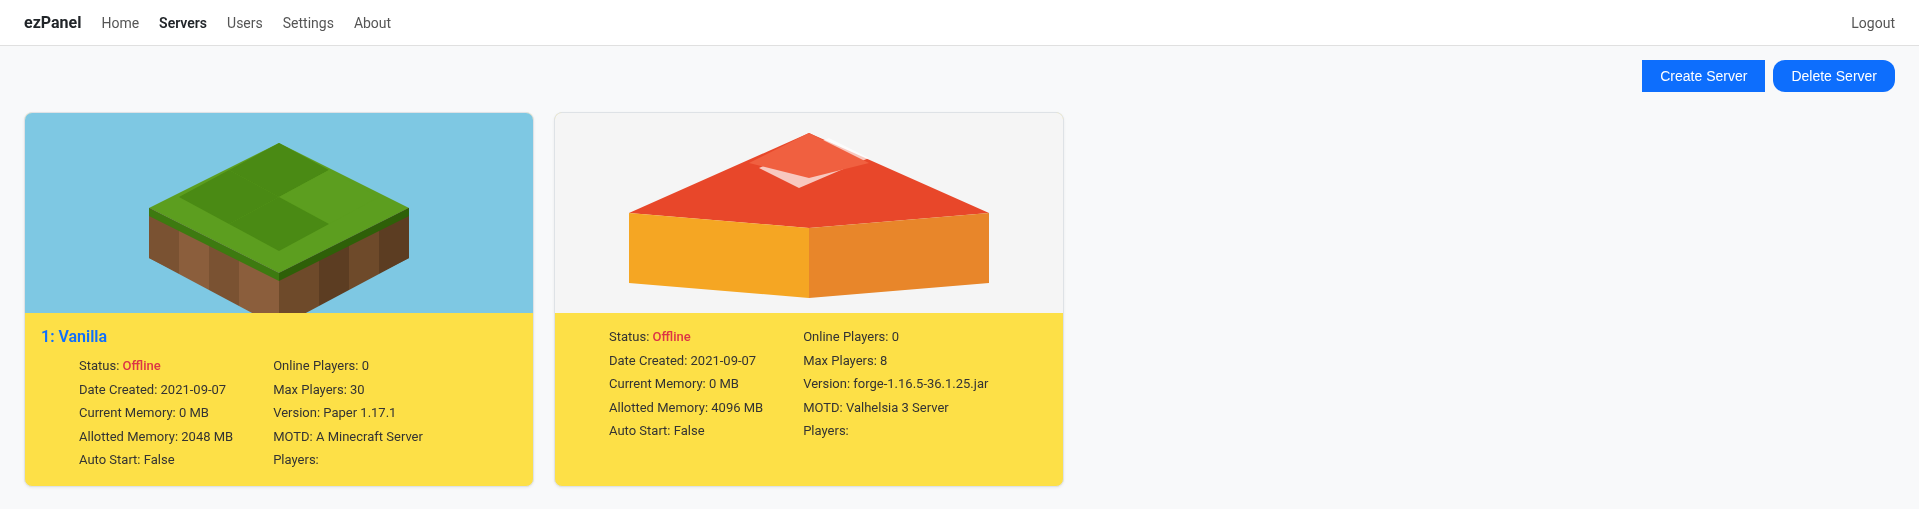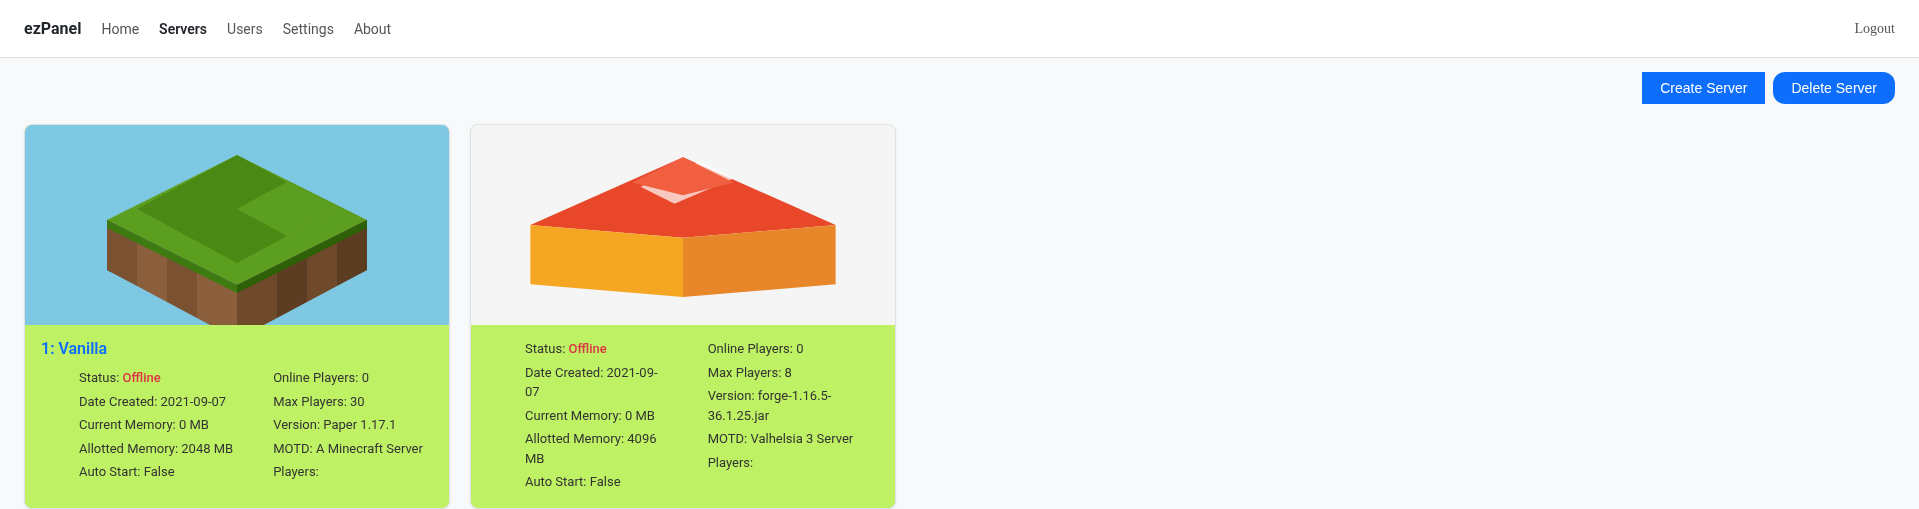--- a/index.html
+++ b/index.html
@@ -2,27 +2,27 @@
 <html><head>
   <meta charset="utf-8">
   <style>
     * { box-sizing: border-box; margin: 0; padding: 0; }
     body { font-family: -apple-system, BlinkMacSystemFont, 'Segoe UI', Roboto, sans-serif; background: #f8f9fa; color: #212529; font-size: 14px; }
 
     
     nav {
       display: flex; align-items: center; justify-content: space-between;
       background: #fff; border-bottom: 1px solid #e0e0e0;
-      padding: 0 24px; height: 58px;
+      padding: 0 24px; height: 46px;
     }
     .nav-left { display: flex; align-items: center; gap: 20px; }
     .nav-brand { font-weight: 700; font-size: 16px; color: #212529; }
     .nav-link { color: #555; text-decoration: none; font-size: 14px; cursor: pointer; }
     .nav-link.active { font-weight: 600; color: #212529; }
-    .nav-right { color: #555; cursor: pointer; font-size: 14px; font-family: Liberation Serif, serif; }
+    .nav-right { color: #555; cursor: pointer; font-size: 14px; }
 
     
     .toolbar {
       display: flex; justify-content: flex-end;
       padding: 14px 24px 10px 24px; gap: 8px;
     }
     .btn-create {
       background: #0d6efd; color: #fff; border: none;
       padding: 8px 18px; border-radius: 0; cursor: pointer; font-size: 14px;
     }
@@ -30,22 +30,22 @@
       background: #0d6efd; color: #fff; border: none;
       padding: 8px 18px; border-radius: 12px; cursor: pointer; font-size: 14px;
     }
 
     
     .cards-container {
       display: flex; flex-wrap: wrap; gap: 20px;
       padding: 10px 24px 30px 24px;
     }
     .server-card {
-      background: #bef264; border: 1px solid #dee2e6; border-radius: 8px;
-      width: 426px; overflow: hidden;
+      background: #fde047; border: 1px solid #dee2e6; border-radius: 8px;
+      width: 510px; overflow: hidden;
       box-shadow: 0 1px 3px rgba(0,0,0,0.06);
     }
     .card-image {
       width: 100%; height: 200px; overflow: hidden;
       display: flex; align-items: center; justify-content: center;
       background: #f0f0f0;
     }
 
     .card-body { padding: 14px 16px 16px 16px; }
     .card-title { color: #0d6efd; font-size: 16px; font-weight: 600; cursor: pointer; margin-bottom: 10px; }

